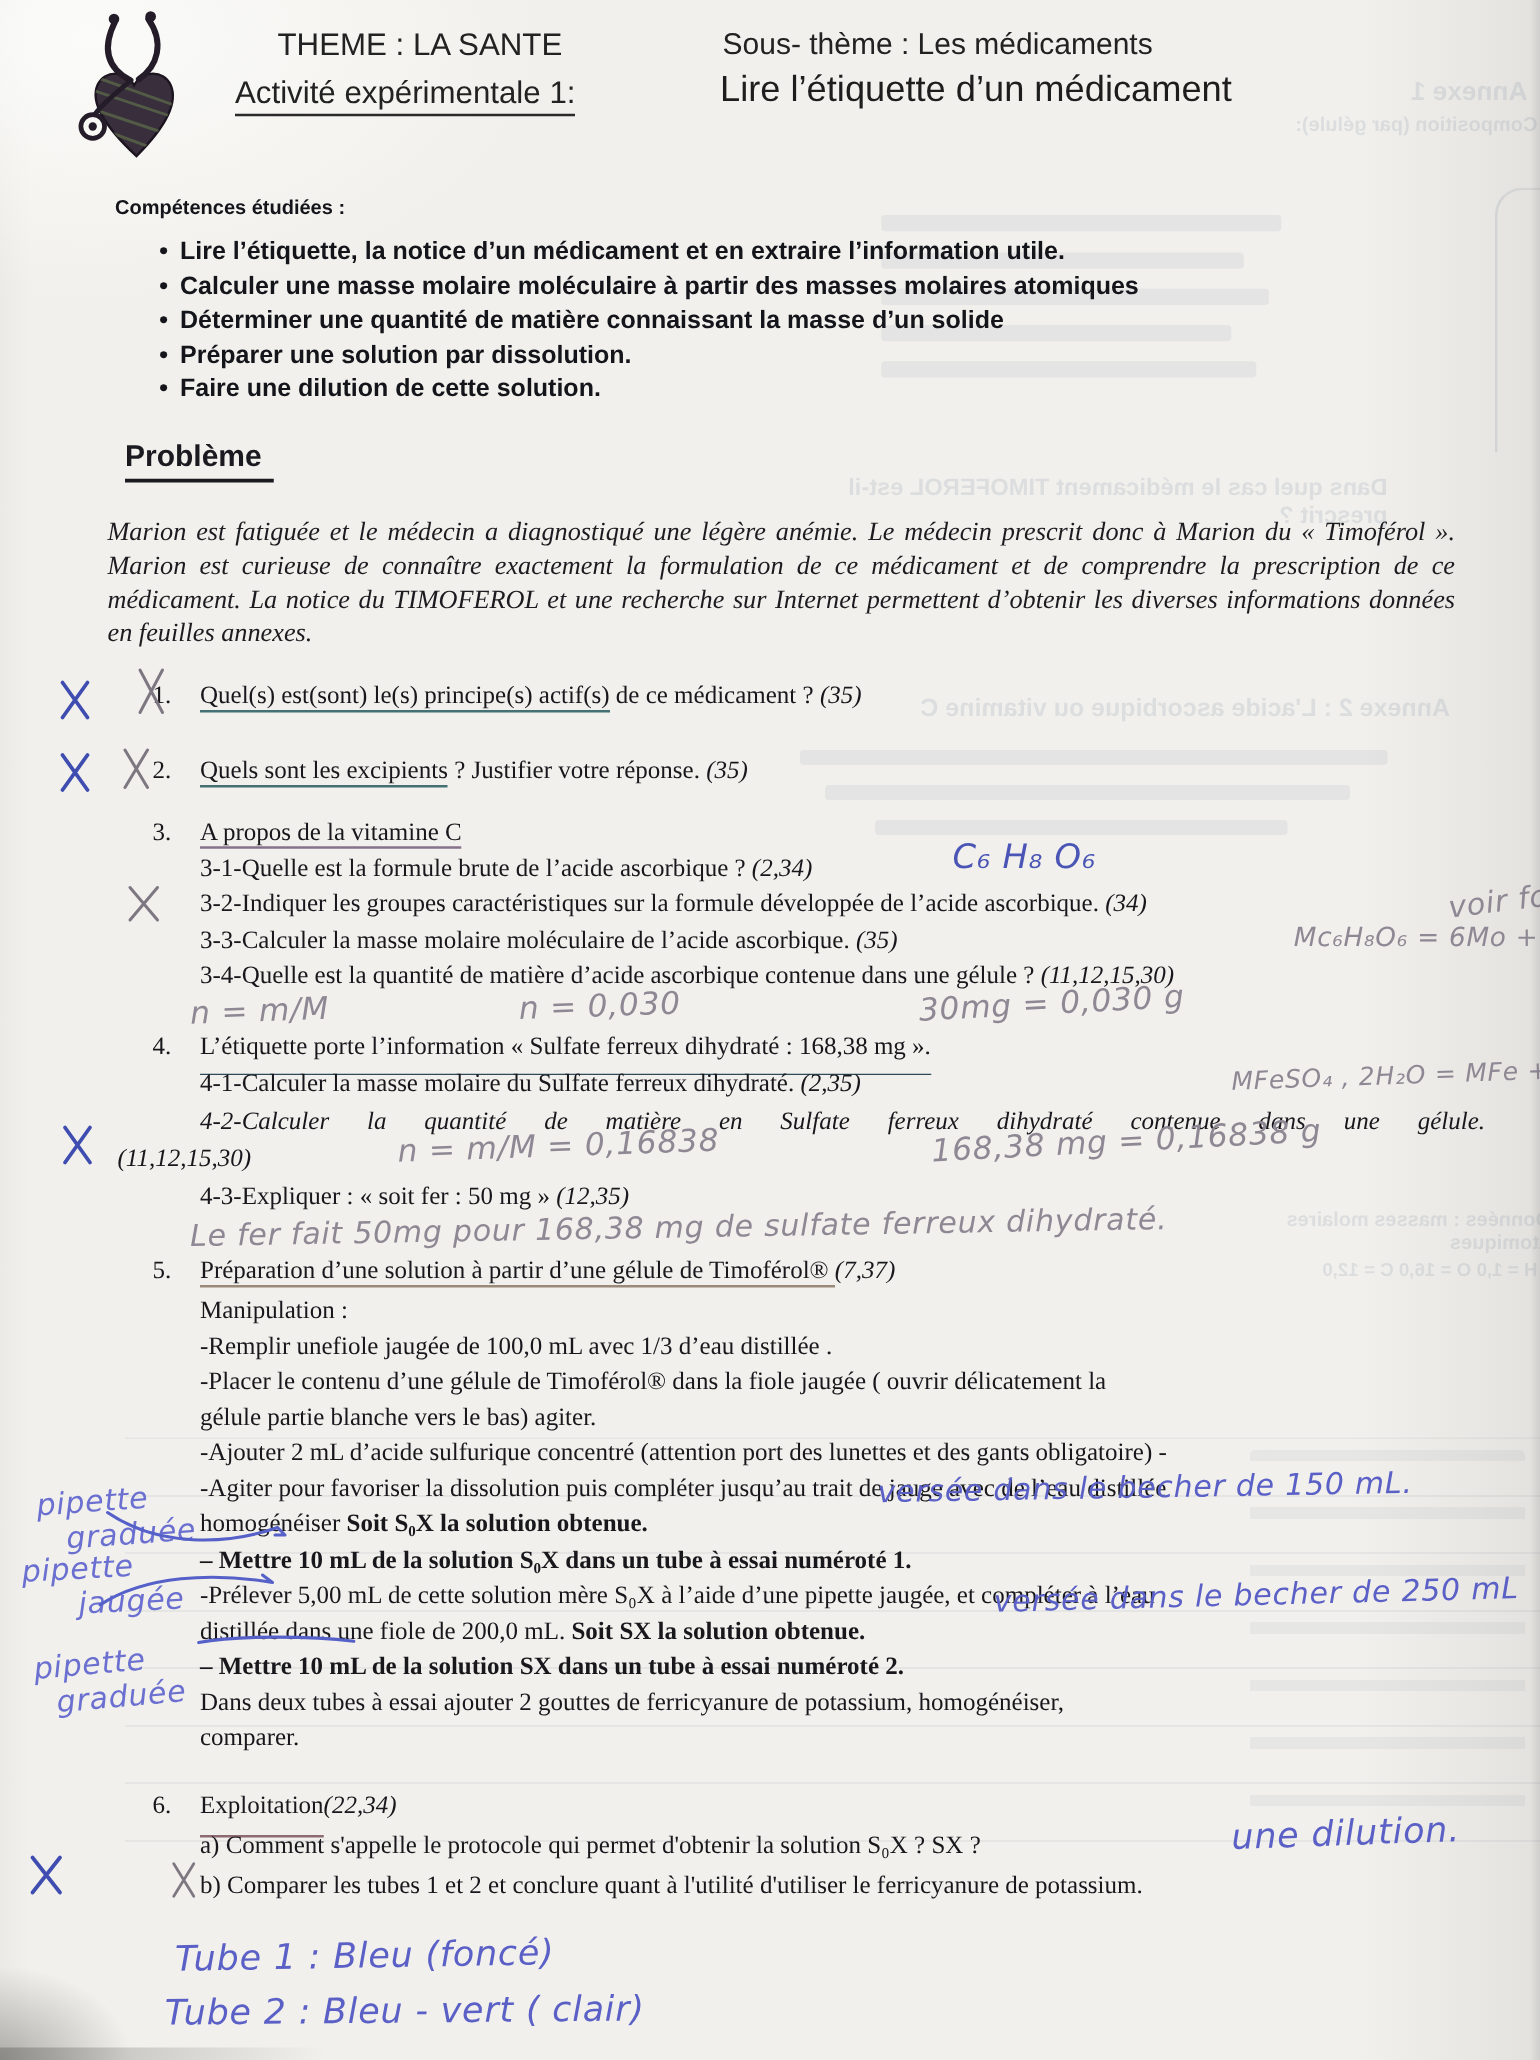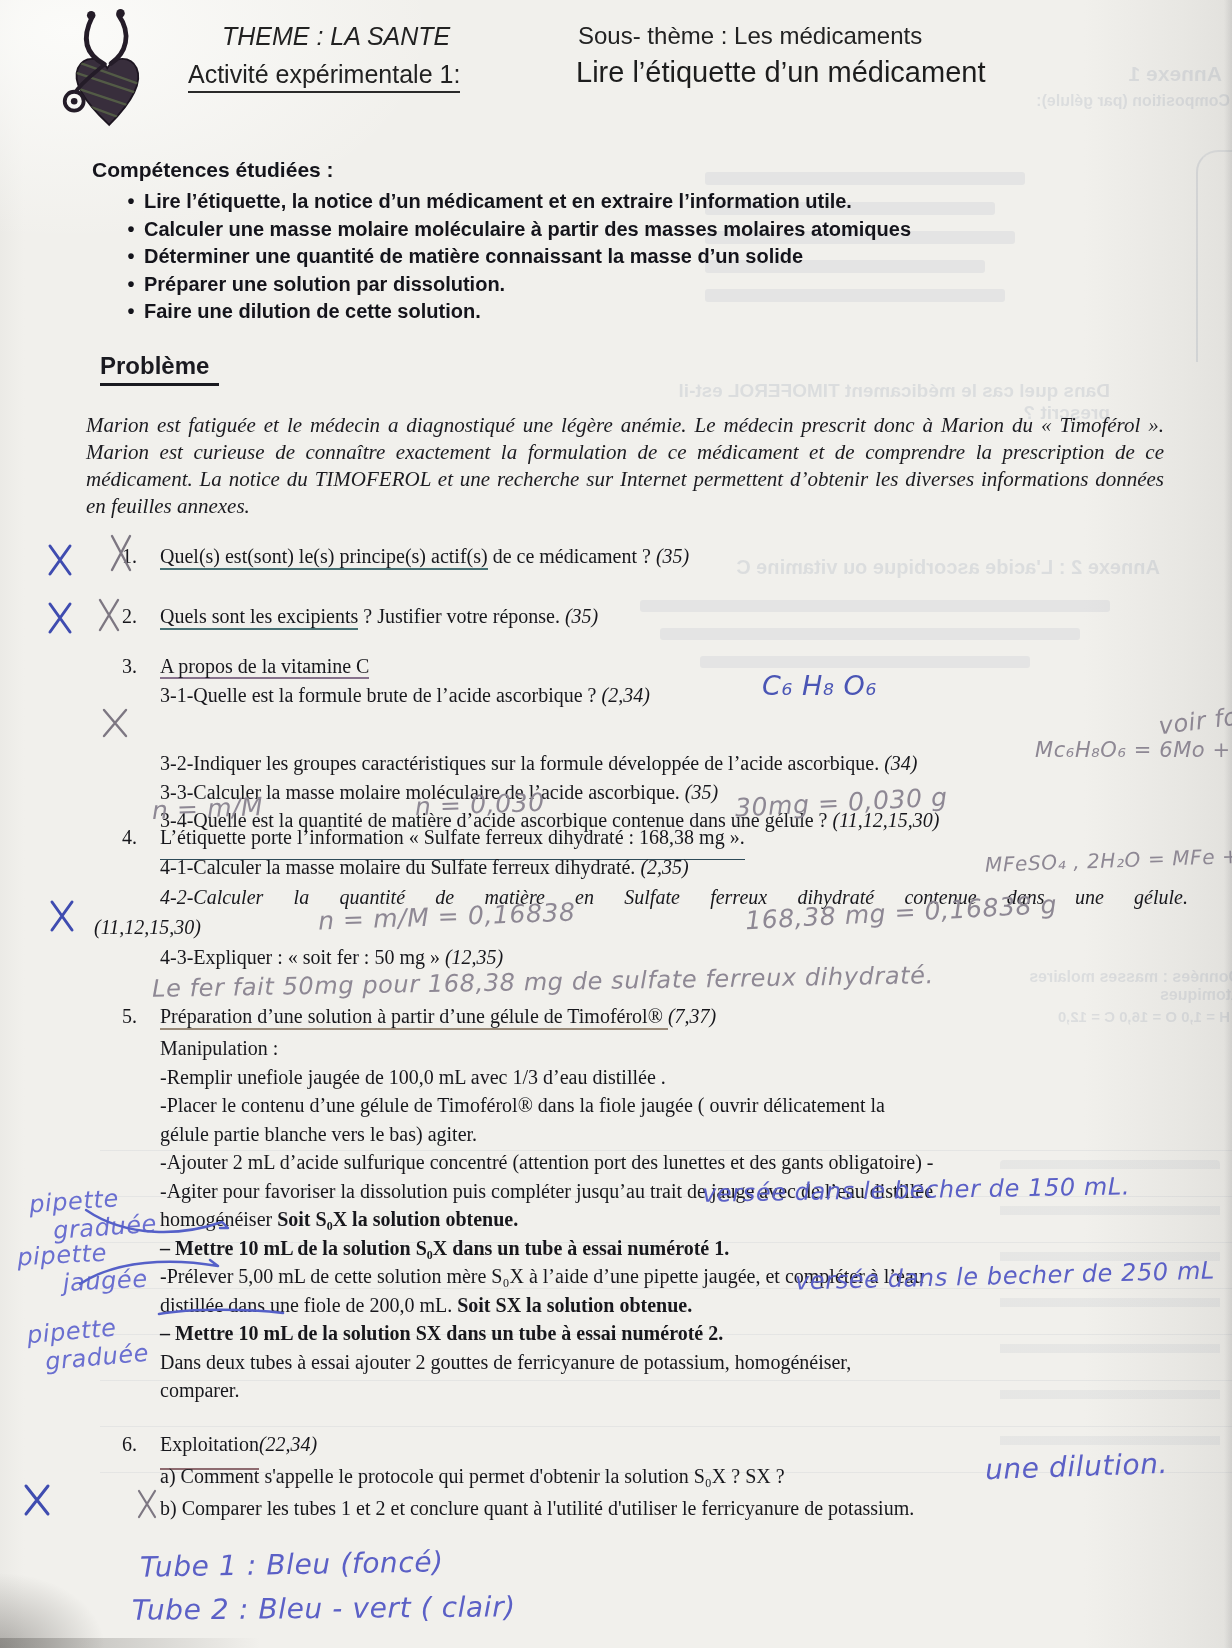--- a/index.html
+++ b/index.html
@@ -75,26 +75,26 @@
       </g>
       <path d="M34 10 C22 34 28 50 47 60" fill="none" stroke="#241c28" stroke-width="5" stroke-linecap="round"></path>
       <path d="M62 8 C76 28 70 48 54 59" fill="none" stroke="#241c28" stroke-width="5" stroke-linecap="round"></path>
       <path d="M47 60 C36 70 22 80 16 90" fill="none" stroke="#241c28" stroke-width="4"></path>
       <circle cx="15" cy="99" r="10" fill="none" stroke="#241c28" stroke-width="4"></circle>
       <circle cx="15" cy="99" r="3.5" fill="#241c28"></circle>
       <circle cx="33" cy="8" r="4.5" fill="#241c28"></circle>
       <circle cx="64" cy="6" r="4.5" fill="#241c28"></circle>
     </svg>
   </span>
-  <div class="abs sans" style="left:222px;top:22px;font-size:25px;color:#222;font-style:italic;">THEME : LA SANTE</div>
+  <div class="abs sans" style="left:222px;top:22px;font-size:25px;color:#222;">THEME : LA SANTE</div>
   <div class="abs sans" style="left:188px;top:60px;font-size:25px;color:#222;border-bottom:2.5px solid #2a2a2a;padding-bottom:2px;">Activité expérimentale  1:</div>
   <div class="abs sans" style="left:578px;top:22px;font-size:24px;color:#222;">Sous- thème : Les  médicaments</div>
   <div class="abs sans" style="left:576px;top:56px;font-size:29px;color:#1d1d1d;">Lire l’étiquette d’un médicament</div>
 
-  <div class="abs sans b" style="left:92px;top:158px;font-size:21px;color:#14141b;">Compétences étudiées :</div>
+  <div class="abs sans b" style="left:92px;top:158px;font-size:16px;color:#14141b;">Compétences étudiées :</div>
   <div class="abs sans" style="left:118px;top:188px;width:920px;">
     <div class="comp-item"><span class="bullet">•</span><span>Lire l’étiquette, la notice d’un médicament et en extraire l’information utile.</span></div>
     <div class="comp-item"><span class="bullet">•</span><span>Calculer une masse molaire moléculaire à partir des masses molaires atomiques</span></div>
     <div class="comp-item"><span class="bullet">•</span><span>Déterminer une quantité de matière connaissant la masse d’un solide</span></div>
     <div class="comp-item"><span class="bullet">•</span><span>Préparer une solution par dissolution.</span></div>
     <div class="comp-item"><span class="bullet">•</span><span>Faire une dilution de cette solution.</span></div>
   </div>
 
   <div class="abs sans b" style="left:100px;top:352px;font-size:24px;color:#1a1a20;border-bottom:3px solid #1a1a20;padding-bottom:3px;padding-right:10px;">Problème</div>
   <div class="abs serif" style="left:86px;top:412px;width:1078px;font-size:21px;line-height:27px;font-style:italic;text-align:justify;color:#1b1b20;">Marion est fatiguée et le médecin a diagnostiqué une légère anémie. Le médecin prescrit donc à Marion du « Timoférol ». Marion est curieuse de connaître exactement la formulation de ce médicament et de comprendre la prescription de ce médicament. La notice du TIMOFEROL et une recherche sur Internet permettent d’obtenir les diverses informations données en feuilles annexes.</div>
@@ -102,21 +102,21 @@
   <div class="abs line" style="left:122px;top:542px;">
     <span class="qnum">1.</span><span class="u1">Quel(s) est(sont) le(s) principe(s) actif(s)</span><span> de ce médicament ? </span><span class="pts">(35)</span>
   </div>
   <div class="abs line" style="left:122px;top:602px;">
     <span class="qnum">2.</span><span class="u1">Quels sont les excipients</span><span> ? Justifier votre réponse. </span><span class="pts">(35)</span>
   </div>
 
   <div class="abs" style="left:122px;top:652px;">
     <div class="line"><span class="qnum">3.</span><span class="u2">A propos de la vitamine C</span></div>
     <div class="line" style="margin-left:38px;"><span>3-1-Quelle est la formule brute de l’acide ascorbique ? </span><span class="pts">(2,34)</span></div>
-    <div class="line" style="margin-left:38px;margin-top:40px;"><span>3-2-Indiquer les groupes caractéristiques sur la formule développée de l’acide ascorbique. </span><span class="pts">(34)</span></div>
+    <div class="line" style="margin-left:38px;"><span>3-2-Indiquer les groupes caractéristiques sur la formule développée de l’acide ascorbique. </span><span class="pts">(34)</span></div>
     <div class="line" style="margin-left:38px;"><span>3-3-Calculer la masse molaire moléculaire de l’acide ascorbique. </span><span class="pts">(35)</span></div>
     <div class="line" style="margin-left:38px;"><span>3-4-Quelle est la quantité de matière d’acide ascorbique contenue dans une gélule ? </span><span class="pts">(11,12,15,30)</span></div>
   </div>
 
   <div class="abs" style="left:122px;top:822px;">
     <div class="line" style="line-height:30px;"><span class="qnum">4.</span><span class="u3">L’étiquette porte l’information « Sulfate ferreux dihydraté : 168,38 mg ».</span></div>
     <div class="line" style="line-height:30px;margin-left:38px;"><span>4-1-Calculer la masse molaire du Sulfate ferreux dihydraté. </span><span class="pts">(2,35)</span></div>
     <div class="line wrap just" style="line-height:30px;margin-left:38px;width:1028px;font-style:italic;"><span>4-2-Calculer la quantité de matière en Sulfate ferreux dihydraté contenue dans une gélule.</span></div>
     <div class="line" style="line-height:30px;margin-left:-28px;"><span class="pts">(11,12,15,30)</span></div>
     <div class="line" style="line-height:30px;margin-left:38px;"><span>4-3-Expliquer : « soit fer : 50 mg » </span><span class="pts">(12,35)</span></div>

